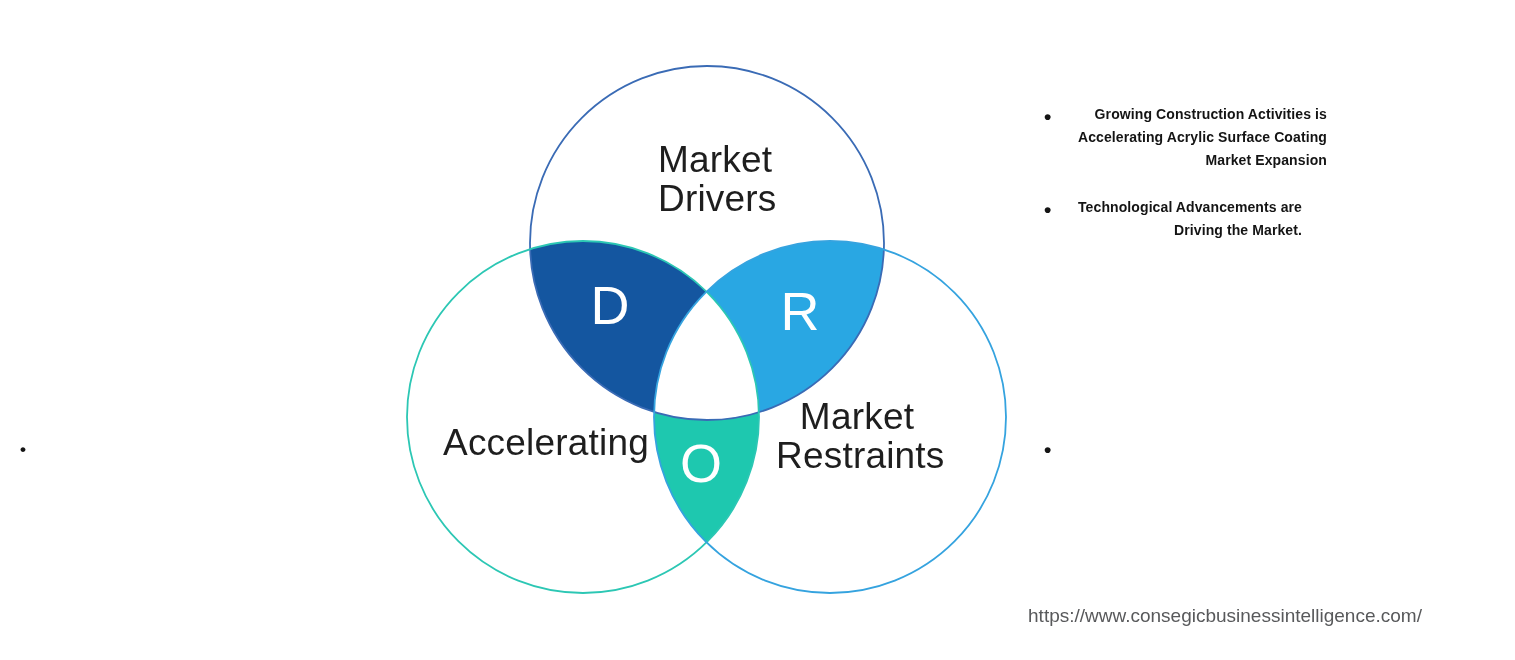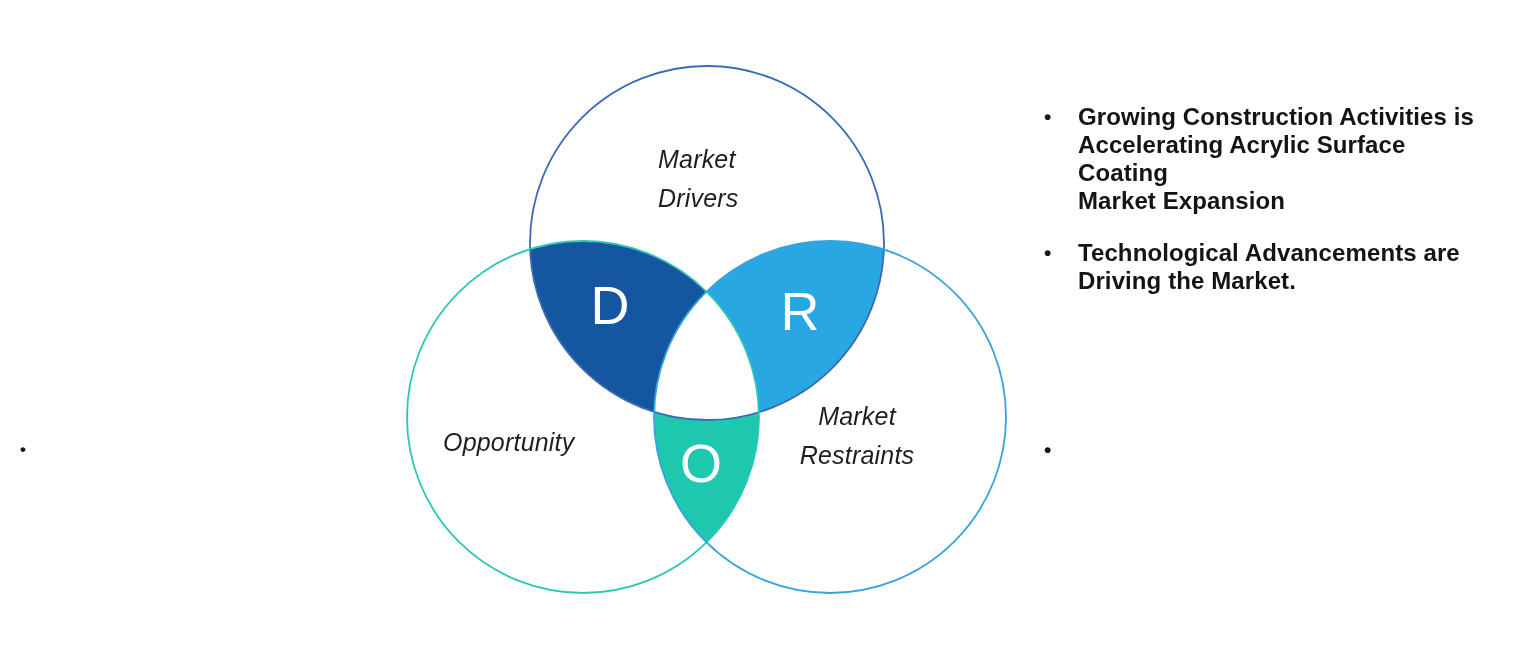--- a/index.html
+++ b/index.html
@@ -5,43 +5,43 @@
   html, body { margin:0; padding:0; background:#ffffff; }
   body { font-family:"Liberation Sans", sans-serif; }
   .stage {
     position:relative; width:1515px; height:660px;
     background:#ffffff; overflow:hidden;
   }
   .venn-svg { position:absolute; left:0; top:0; width:1515px; height:660px; }
 
   
   .vlabel {
-    position:absolute; color:#1e1e1e; font-size:25px; line-height:39px;
-    white-space:pre-line; font-weight:400; letter-spacing:0.2px;font-style:italic;
+    position:absolute; color:#1e1e1e; font-size:37px; line-height:39px;
+    white-space:pre-line; font-weight:400; letter-spacing:0.2px;
   }
   .vlabel-drivers   { left:658px; top:140px; text-align:left; }
   .vlabel-opportunity { left:443px; top:423px; }
   .vlabel-restraints { left:776px; top:397px; width:162px; text-align:center; }
 
   
   .vletter {
     position:absolute; color:#ffffff; font-size:54px; font-weight:400;
     transform:translate(-50%,-50%); line-height:1;
   }
   .vletter-d { left:610px; top:305px; }
   .vletter-r { left:800px; top:311px; }
   .vletter-o { left:701px; top:463px; }
 
   
   .notes { position:absolute; }
   .note { display:flex; align-items:flex-start; }
   .note + .note { margin-top:24px; }
   .note-text {
-    white-space:pre-line; font-size:24px; line-height:28px;
-    font-weight:600; color:#141414; letter-spacing:0.1px;
+    white-space:pre-line; font-size:14px; line-height:23px;
+    font-weight:600; color:#141414; letter-spacing:0.1px;text-align:right;
   }
   .marker {
     flex:0 0 auto; color:#141414; font-weight:600;
     font-size:21px; line-height:28px;
   }
   .notes-left { left:20px; top:438px; width:380px; }
   .notes-left .marker { width:14px; margin-right:8px; font-size:17px; line-height:24px; }
   .notes-right-top { left:1044px; top:103px; width:440px; }
   .notes-right-bottom { left:1044px; top:436px; width:440px; }
   .notes-right-top .marker, .notes-right-bottom .marker { width:24px; margin-right:10px; }
@@ -91,21 +91,21 @@
       <circle cx="583" cy="417" r="176" mask="url(#mask-not-top)" fill="#1EC8AF"></circle>
     </g>
 
     <circle cx="707" cy="243" r="177" fill="none" stroke-width="1.8" stroke="#3A6BB5"></circle>
     <circle cx="583" cy="417" r="176" fill="none" stroke-width="1.8" stroke="#2CC7B4"></circle>
     <circle cx="830" cy="417" r="176" fill="none" stroke-width="1.8" stroke="#35A3DF"></circle>
   </svg>
 
   <div class="vlabel vlabel-drivers">Market
 Drivers</div>
-  <div class="vlabel vlabel-opportunity">Opportunity</div>
+  <div class="vlabel vlabel-opportunity">Accelerating</div>
   <div class="vlabel vlabel-restraints">Market
 Restraints</div>
 
   <div class="vletter vletter-d">D</div>
   <div class="vletter vletter-r">R</div>
   <div class="vletter vletter-o">O</div>
 
   <div class="notes notes-left">
     <div class="note">
       <span class="marker">•</span>
@@ -125,14 +125,15 @@
 Driving the Market.</div>
     </div>
   </div>
 
   <div class="notes notes-right-bottom">
     <div class="note">
       <span class="marker">•</span>
     </div>
   </div>
 
+  <div class="footer-url">https://www.consegicbusinessintelligence.com/</div>
 
 </div>
 
 </body></html>

